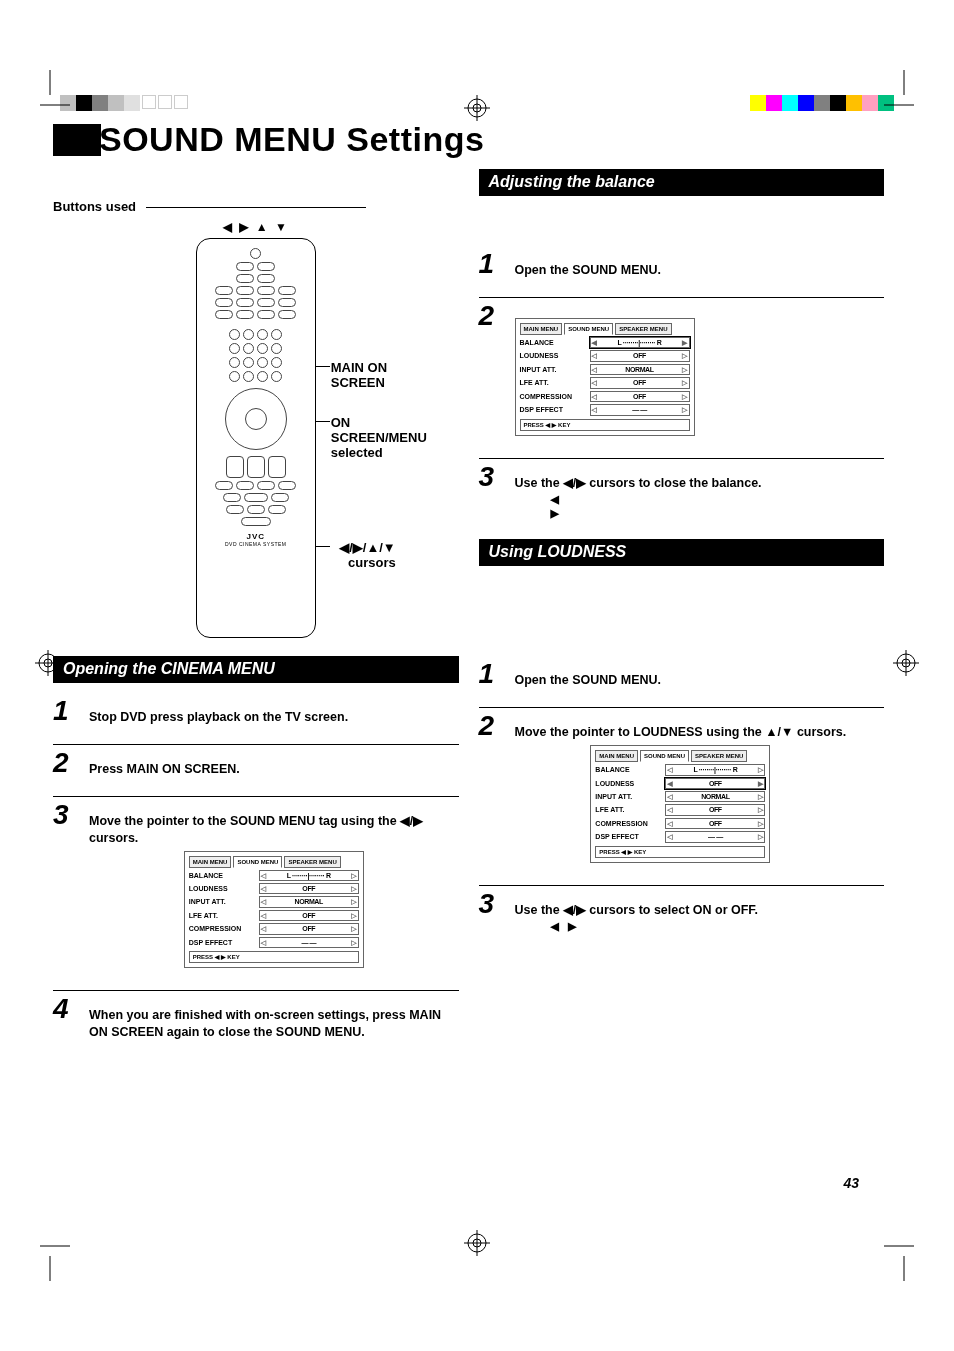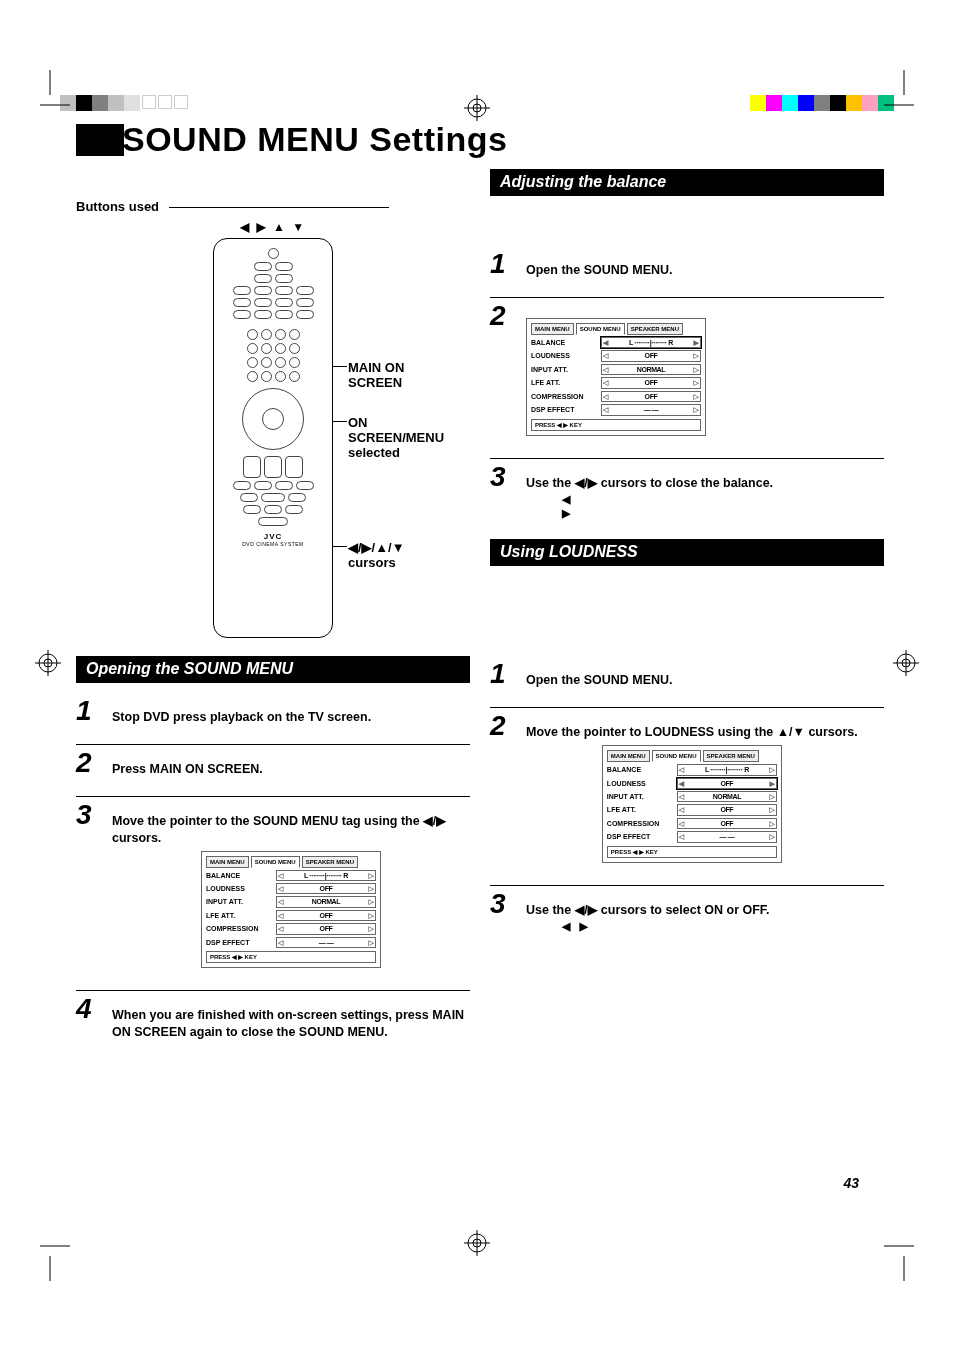--- a/index.html
+++ b/index.html
@@ -5,21 +5,21 @@
   * { margin: 0; padding: 0; box-sizing: border-box; }
   body {
     font-family: Arial, Helvetica, sans-serif;
     background: #fff;
     width: 954px;
     height: 1351px;
     position: relative;
     overflow: hidden;
   }
   .page {
-    padding: 60px 70px 50px 76px;
+    padding: 60px 70px 50px 53px;
   }
 
   .reg-center-mark { position:absolute; left:50%; top:95px; transform:translateX(-50%); }
 
   .title-block {
     margin-top: 60px;
     display: flex;
     align-items: center;
   }
   .black-sq {
@@ -74,21 +74,21 @@
   .rbtn-row { display:flex; justify-content:center; gap:3px; margin:3px 0;}
   .rbtn { border:1px solid #444; border-radius:8px; height:9px; min-width:18px; font-size:5px; text-align:center; line-height:8px; color:#333;}
   .rbtn.round { width:11px; height:11px; border-radius:50%; min-width:11px;}
   .dpad-outer { width:62px; height:62px; border:1px solid #444; border-radius:50%; margin:6px auto; position:relative;}
   .dpad-inner { width:22px; height:22px; border:1px solid #444; border-radius:50%; position:absolute; left:50%; top:50%; transform:translate(-50%,-50%);}
   .remote-logo { text-align:center; font-size:8px; font-weight:bold; margin-top:6px; letter-spacing:1px;}
   .remote-sub { text-align:center; font-size:5px; letter-spacing:0.5px;}
   .callout { position:absolute; font-size:13px; font-weight:bold; }
   .callout.c1 { left: 215px; top: 140px; }
   .callout.c2 { left: 215px; top: 195px; }
-  .callout.c3 { left: 215px; top: 320px; }
+  .callout.c3 { left: 215px; top: 320px; text-align: right; }
   .lead-line { position:absolute; border-top:1px solid #000; }
 
   .section-bar {
     background: #000;
     color: #fff;
     font-weight: bold;
     font-size: 16px;
     font-style: italic;
     padding: 4px 10px 5px 10px;
     margin: 12px 0 14px 0;
@@ -308,21 +308,21 @@
         </div>
 
         <div class="lead-line" style="left:200px; top:146px; width:14px;"></div>
         <div class="callout c1">MAIN ON SCREEN</div>
         <div class="lead-line" style="left:200px; top:201px; width:14px;"></div>
         <div class="callout c2" style="width:110px">ON SCREEN/MENU selected</div>
         <div class="lead-line" style="left:200px; top:326px; width:14px;"></div>
         <div class="callout c3">◀/▶/▲/▼ cursors</div>
       </div>
 
-      <div class="section-bar">Opening the SOUND MENU</div>
+      <div class="section-bar">Opening the CINEMA MENU</div>
 
       <div class="step step-first">
         <div class="num">1</div>
         <div class="body">Stop DVD press playback on the TV screen.</div>
       </div>
       <div class="step">
         <div class="num">2</div>
         <div class="body">Press MAIN ON SCREEN.</div>
       </div>
       <div class="step">

